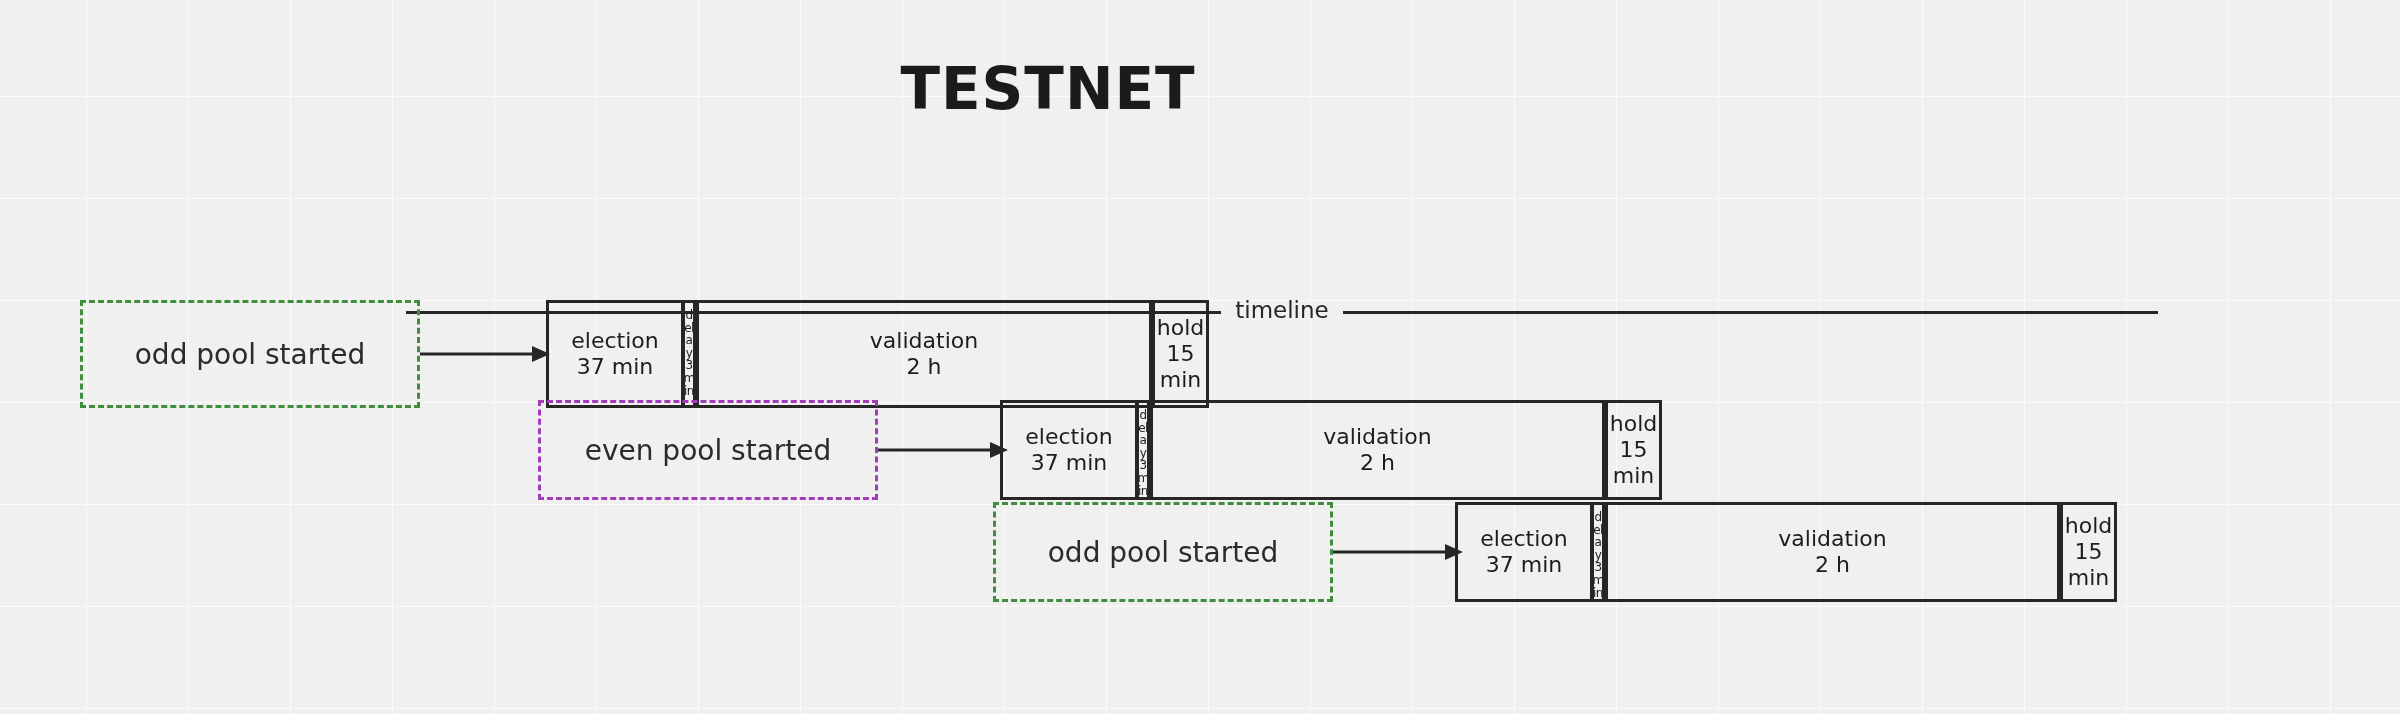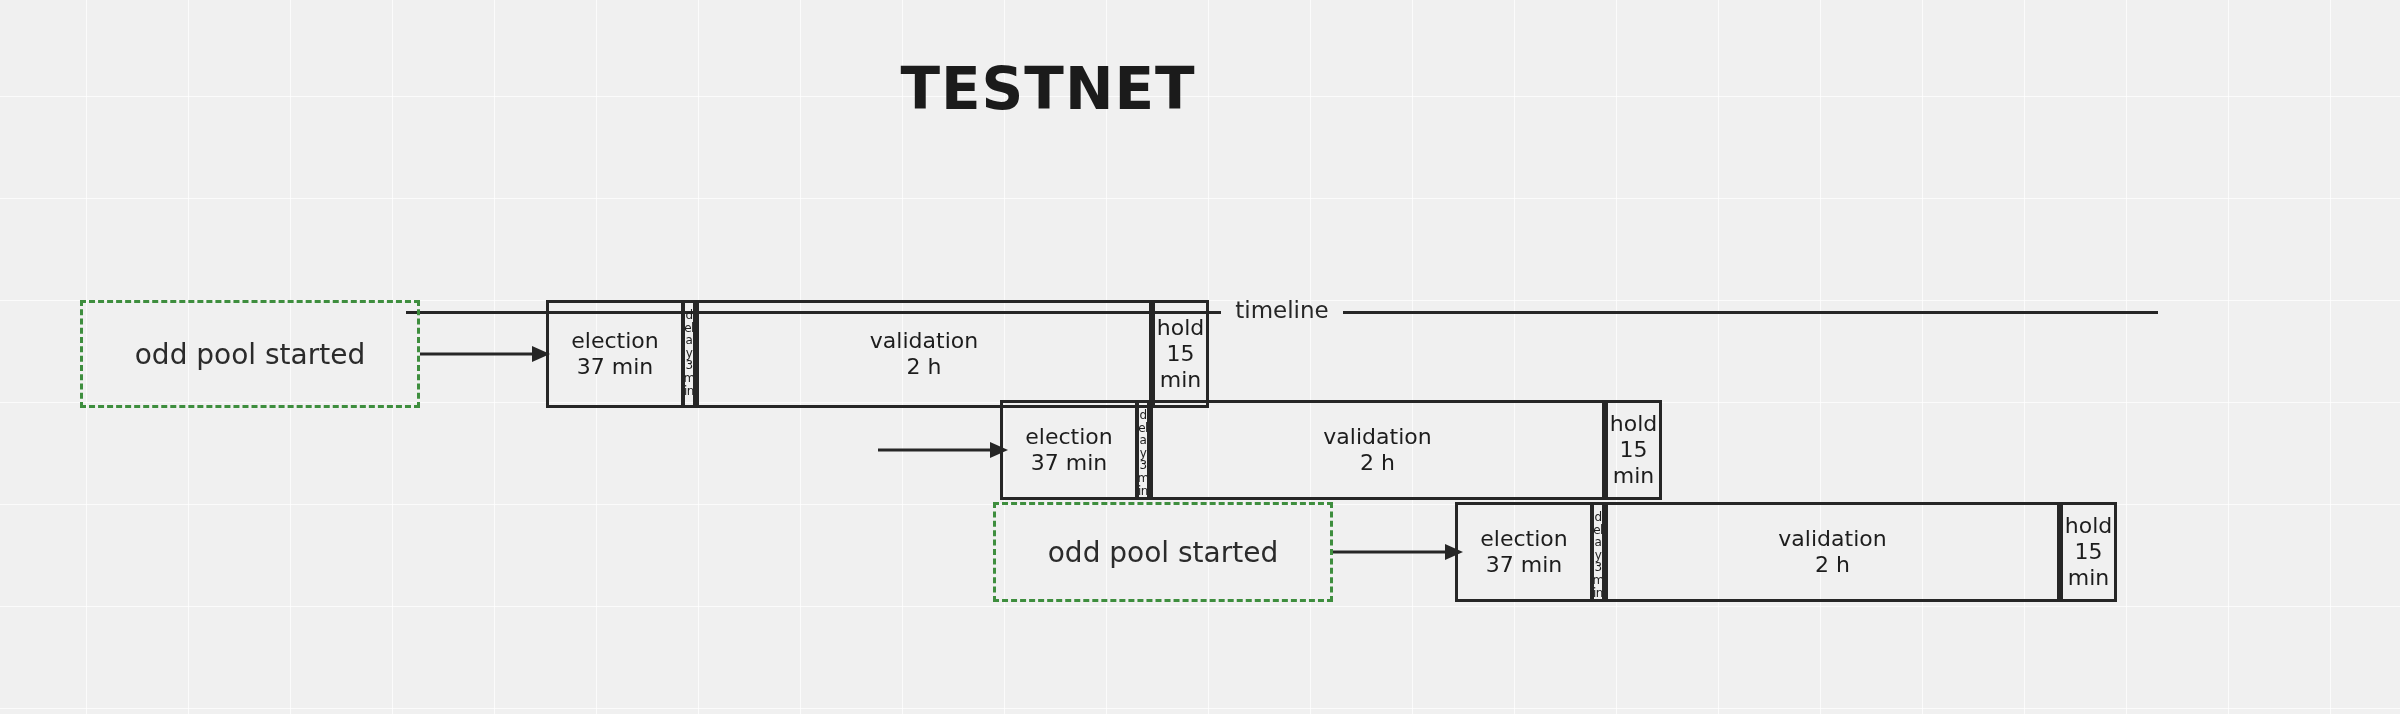--- a/index.html
+++ b/index.html
@@ -151,20 +151,23 @@
     <span class="ln">validation</span>
     <span class="ln">2 h</span>
   </div>
 
   <div class="phase" style="left:1152px; top:300px; width:57px; height:108px;">
     <span class="ln">hold</span>
     <span class="ln">15</span>
     <span class="ln">min</span>
   </div>
 
+  <div class="event purple" style="left:538px; top:400px; width:340px; height:100px;">
+    <span>even pool started</span>
+  </div>
 
   <div class="arrow" style="left:878px; top:440px; width:130px;">
     <svg width="130" height="20" viewBox="0 0 130 20">
       <line x1="0" y1="10" x2="112" y2="10" stroke="#262626" stroke-width="3"></line>
       <polygon points="112,2 130,10 112,18" fill="#262626"></polygon>
     </svg>
   </div>
 
   <div class="phase" style="left:1000px; top:400px; width:138px; height:100px;">
     <span class="ln">election</span>

